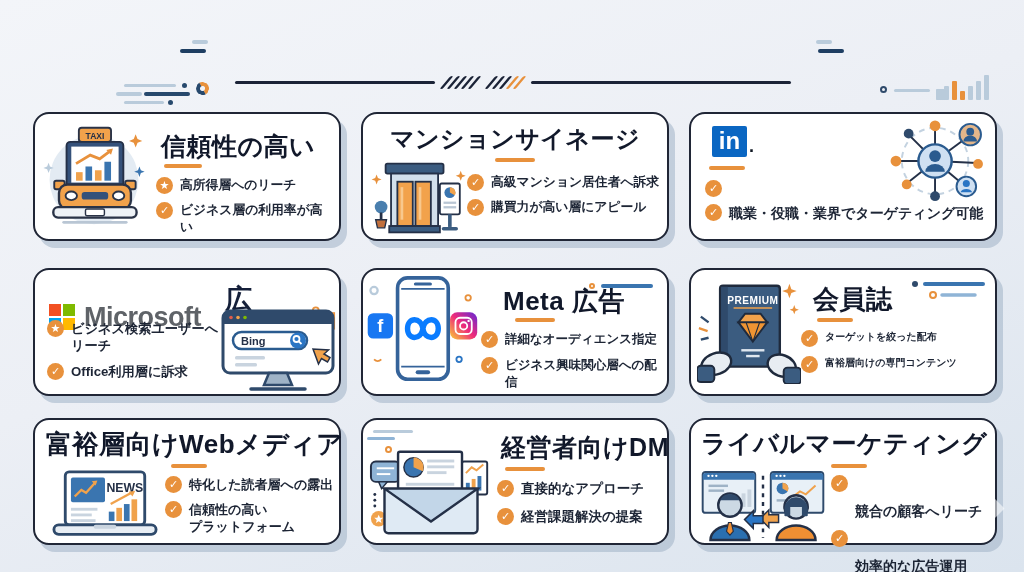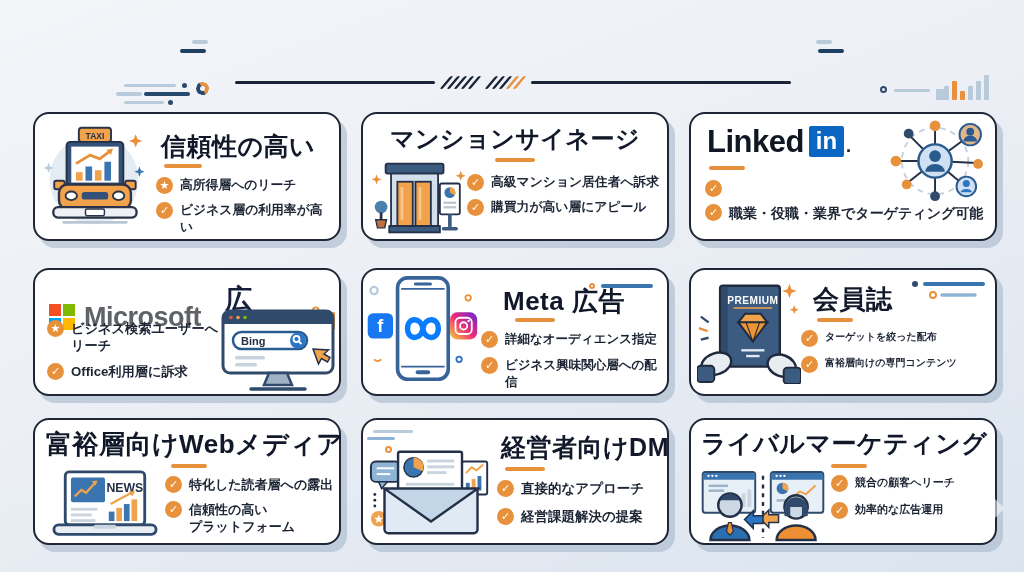--- a/index.html
+++ b/index.html
@@ -21,21 +21,21 @@
         border-radius:16px;box-shadow:6px 7px 0 rgba(160,178,199,.55);}
   .ctitle{position:absolute;font-weight:800;color:#11182a;white-space:nowrap;letter-spacing:.5px;}
   .uline{position:absolute;height:4px;background:#e8913c;border-radius:2px;}
   .bullets{position:absolute;display:flex;flex-direction:column;gap:8px;}
   .brow{display:flex;align-items:flex-start;gap:7px;}
   .bico{width:17px;height:17px;border-radius:50%;background:#e8913c;color:#fff;font-size:11px;
         line-height:17px;text-align:center;font-weight:bold;flex-shrink:0;}
   .btxt{font-size:13.5px;font-weight:700;color:#1d2535;line-height:1.32;white-space:pre-line;}
   .c1 .btxt{font-size:12.8px;} .c2 .btxt{font-size:12.8px;} .c3 .btxt{font-size:14px;}
   .c4 .btxt{font-size:13.2px;} .c5 .btxt{font-size:12.5px;} .c6 .btxt{font-size:10px;}
-  .c7 .btxt{font-size:13px;}  .c9 .btxt{font-size:11px;}
+  .c7 .btxt{font-size:13px;}  .c9 .btxt{font-size:14px;margin-top:27px;}
   .c1{left:33px;top:112px;height:129px;} .c2{left:361px;top:112px;height:129px;}
   .c3{left:689px;top:112px;height:129px;} .c4{left:33px;top:268px;height:128px;}
   .c5{left:361px;top:268px;height:128px;} .c6{left:689px;top:268px;height:128px;}
   .c7{left:33px;top:418px;height:127px;} .c8{left:361px;top:418px;height:127px;}
   .c9{left:689px;top:418px;height:127px;}
   .abs{position:absolute;}
   
   .li-brand{position:absolute;left:16px;top:12px;display:flex;align-items:flex-end;}
   .li-word{font-size:31px;font-weight:800;color:#0f1722;letter-spacing:-.5px;line-height:1;}
   .li-badge{margin-left:5px;width:35px;height:31px;background:#0a66c2;border-radius:2px;color:#fff;
@@ -179,21 +179,20 @@
         </div>
       <div class="brow">
         <span class="bico">✓</span>
         <span class="btxt">購買力が高い層にアピール</span>
         </div>
     </div>
   </div>
 
   <div class="card c3">
     <div class="li-brand">
-      <span class="li-word">Linked</span>
       <span class="li-badge">in</span>
       <span class="li-dot">.</span>
     </div>
     <div class="uline" style="left:18px;top:52px;width:36px"></div>
     <svg class="abs" style="left:192px;top:4px" width="108" height="86" viewBox="0 0 108 88">
       <circle cx="52" cy="44" r="34" fill="none" stroke="#c3d2e0" stroke-width="2" stroke-dasharray="6 5"></circle>
       <g stroke="#243047" stroke-width="2">
         <line x1="52" y1="44" x2="52" y2="9"></line>
           <line x1="52" y1="44" x2="86" y2="19"></line>
         <line x1="52" y1="44" x2="95" y2="46"></line>

